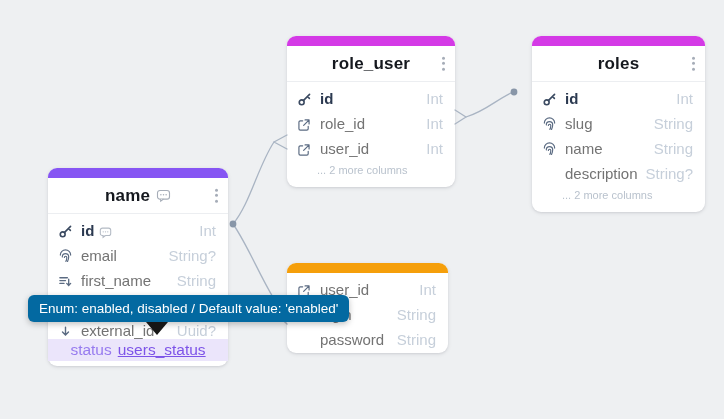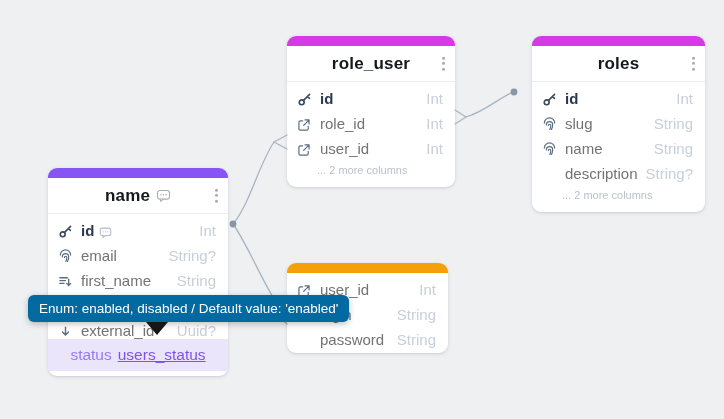--- a/index.html
+++ b/index.html
@@ -27,21 +27,21 @@
 
   .row { display:flex; align-items:flex-end; height:25px; padding:0 12px 0 10px; font-size:15px; }
   .f-icon { width:17px; min-width:17px; margin-right:6px; display:flex; align-items:center; }
   .f-name { color:#737373; white-space:nowrap; }
   .f-name.bold { color:#2b3950; font-weight:700; }
   .f-type { margin-left:auto; color:#c6cfda; white-space:nowrap; }
   .row-comment { margin-left:5px; display:flex; }
   .more-row { height:25px; display:flex; align-items:center; padding-left:30px;
     color:#b9c2cd; font-size:11px; }
 
-  .enum-row { height:32px; display:flex; align-items:center; justify-content:center;
+  .enum-row { height:22px; display:flex; align-items:center; justify-content:center;
     background:#ebe5fb; font-size:15.5px; gap:6px; }
   .enum-field { color:#977bef; }
   .enum-link { color:#7d53e8; text-decoration:underline; cursor:pointer; }
 
   
   #card-users       { left:48px;  top:168px; width:180px; }
   #card-role-user   { left:287px; top:36px;  width:168px; }
   #card-roles       { left:532px; top:36px;  width:173px; }
   #card-credentials { left:287px; top:263px; width:161px; }
 

